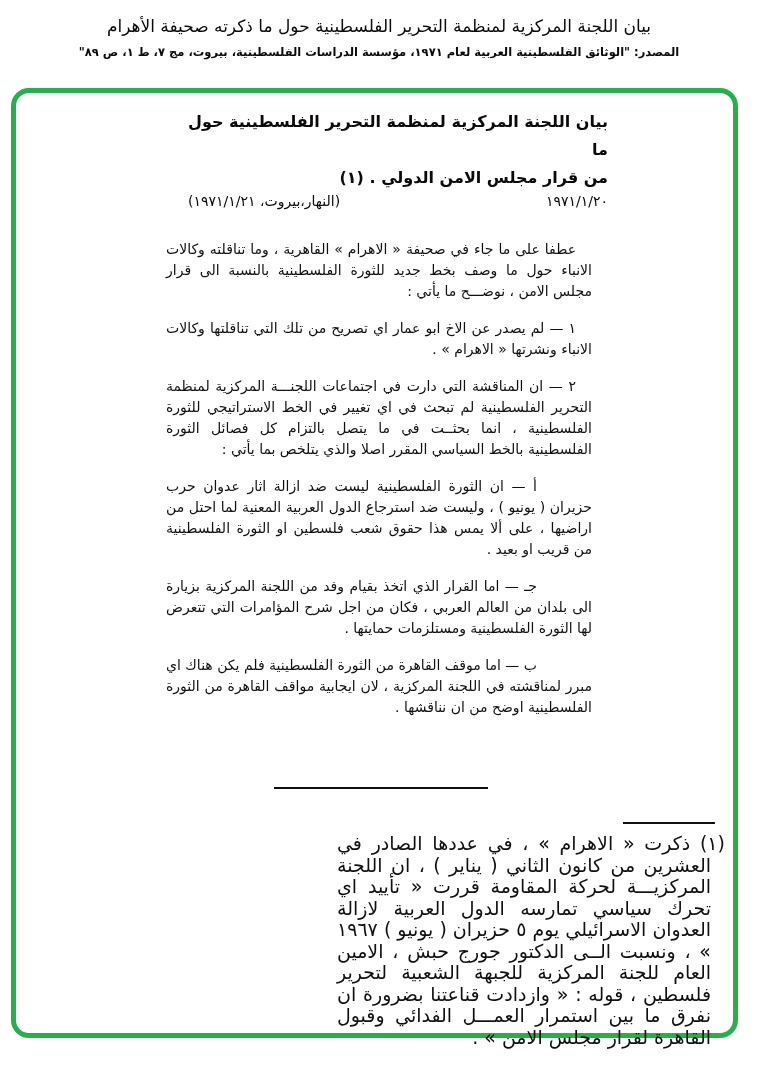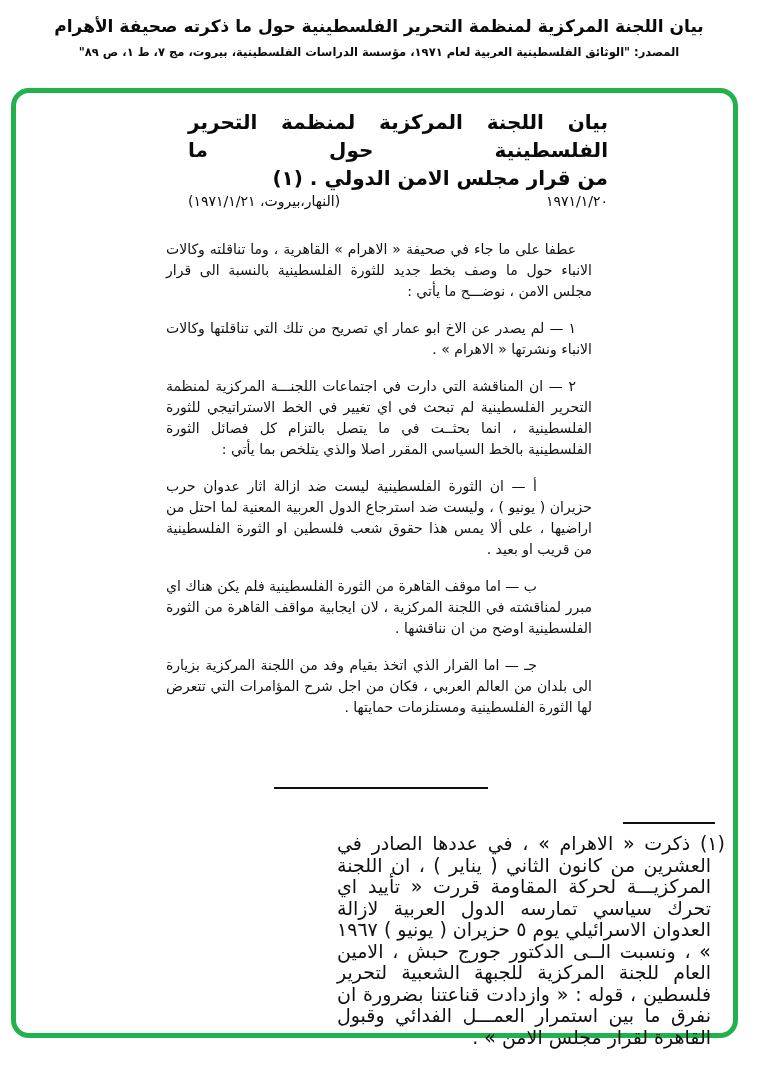--- a/index.html
+++ b/index.html
@@ -9,40 +9,40 @@
     width:758px; height:1078px;
     background:#ffffff;
     font-family:"DejaVu Sans", sans-serif;
     direction:rtl;
     color:#111;
     overflow:hidden;
   }
   
   .header { position:absolute; top:16px; left:0; right:0; text-align:center; }
   .header-title {
-    font-size:17px; font-weight:bold; color:#0a0a0a;
+    font-size:17px; font-weight:normal; color:#0a0a0a;
     letter-spacing:0;
   }
   .header-source {
     margin-top:9px;
     font-size:11.5px; font-weight:bold; color:#0a0a0a;
   }
   
   .green-box {
     position:absolute;
     left:11px; top:88px;
     width:727px; height:950px;
     border:5px solid #22b14c;
     border-radius:18px;
     background:#ffffff;
   }
   
   .doc-title {
     position:absolute; top:15px; right:125px; width:420px;
-    font-weight:bold; font-size:20px; line-height:28px; color:#0a0a0a;
+    font-weight:bold; font-size:16px; line-height:28px; color:#0a0a0a;
   }
   .doc-title .jline { text-align:justify; text-align-last:justify; }
   .doc-title .lline { text-align:right; }
   .u { text-decoration:underline; text-decoration-thickness:2px; text-underline-offset:3px; }
   
   .date-row {
     position:absolute; top:100px; right:125px; width:420px;
     display:flex; justify-content:space-between;
     font-size:14px; color:#0a0a0a;
   }
@@ -91,22 +91,22 @@
     <div class="date-row">
       <span>١٩٧١/١/٢٠</span>
       <span>(النهار،بيروت، ١٩٧١/١/٢١)</span>
     </div>
 
     <div class="doc-body">
       <p class="indent-sm">عطفا على ما جاء في صحيفة « الاهرام » القاهرية ، وما تناقلته وكالات الانباء حول ما وصف بخط جديد للثورة الفلسطينية بالنسبة الى قرار مجلس الامن ، نوضـــح ما يأتي :</p>
       <p class="indent-sm">١ — لم يصدر عن الاخ ابو عمار اي تصريح من تلك التي تناقلتها وكالات الانباء ونشرتها « الاهرام » .</p>
       <p class="indent-sm">٢ — ان المناقشة التي دارت في اجتماعات اللجنـــة المركزية لمنظمة التحرير الفلسطينية لم تبحث في اي تغيير في الخط الاستراتيجي للثورة الفلسطينية ، انما بحثــت في ما يتصل بالتزام كل فصائل الثورة الفلسطينية بالخط السياسي المقرر اصلا والذي يتلخص بما يأتي :</p>
       <p class="indent-lg">أ — ان الثورة الفلسطينية ليست ضد ازالة اثار عدوان حرب حزيران ( يونيو ) ، وليست ضد استرجاع الدول العربية المعنية لما احتل من اراضيها ، على ألا يمس هذا حقوق شعب فلسطين او الثورة الفلسطينية من قريب او بعيد .</p>
+      <p class="indent-lg">جـ — اما القرار الذي اتخذ بقيام وفد من اللجنة المركزية بزيارة الى بلدان من العالم العربي ، فكان من اجل شرح المؤامرات التي تتعرض لها الثورة الفلسطينية ومستلزمات حمايتها .</p>
       <p class="indent-lg">ب — اما موقف القاهرة من الثورة الفلسطينية فلم يكن هناك اي مبرر لمناقشته في اللجنة المركزية ، لان ايجابية مواقف القاهرة من الثورة الفلسطينية اوضح من ان نناقشها .</p>
-      <p class="indent-lg">جـ — اما القرار الذي اتخذ بقيام وفد من اللجنة المركزية بزيارة الى بلدان من العالم العربي ، فكان من اجل شرح المؤامرات التي تتعرض لها الثورة الفلسطينية ومستلزمات حمايتها .</p>
     </div>
 
     <div class="divider"></div>
     <div class="fn-rule"></div>
 
     <div class="footnote">(١) ذكرت « الاهرام » ، في عددها الصادر في العشرين من كانون الثاني ( يناير ) ، ان اللجنة المركزيـــة لحركة المقاومة قررت « تأييد اي تحرك سياسي تمارسه الدول العربية لازالة العدوان الاسرائيلي يوم ٥ حزيران ( يونيو ) ١٩٦٧ » ، ونسبت الــى الدكتور جورج حبش ، الامين العام للجنة المركزية للجبهة الشعبية لتحرير فلسطين ، قوله : « وازدادت قناعتنا بضرورة ان نفرق ما بين استمرار العمـــل الفدائي وقبول القاهرة لقرار مجلس الامن » .</div>
 
   </div>
 
 </div>

